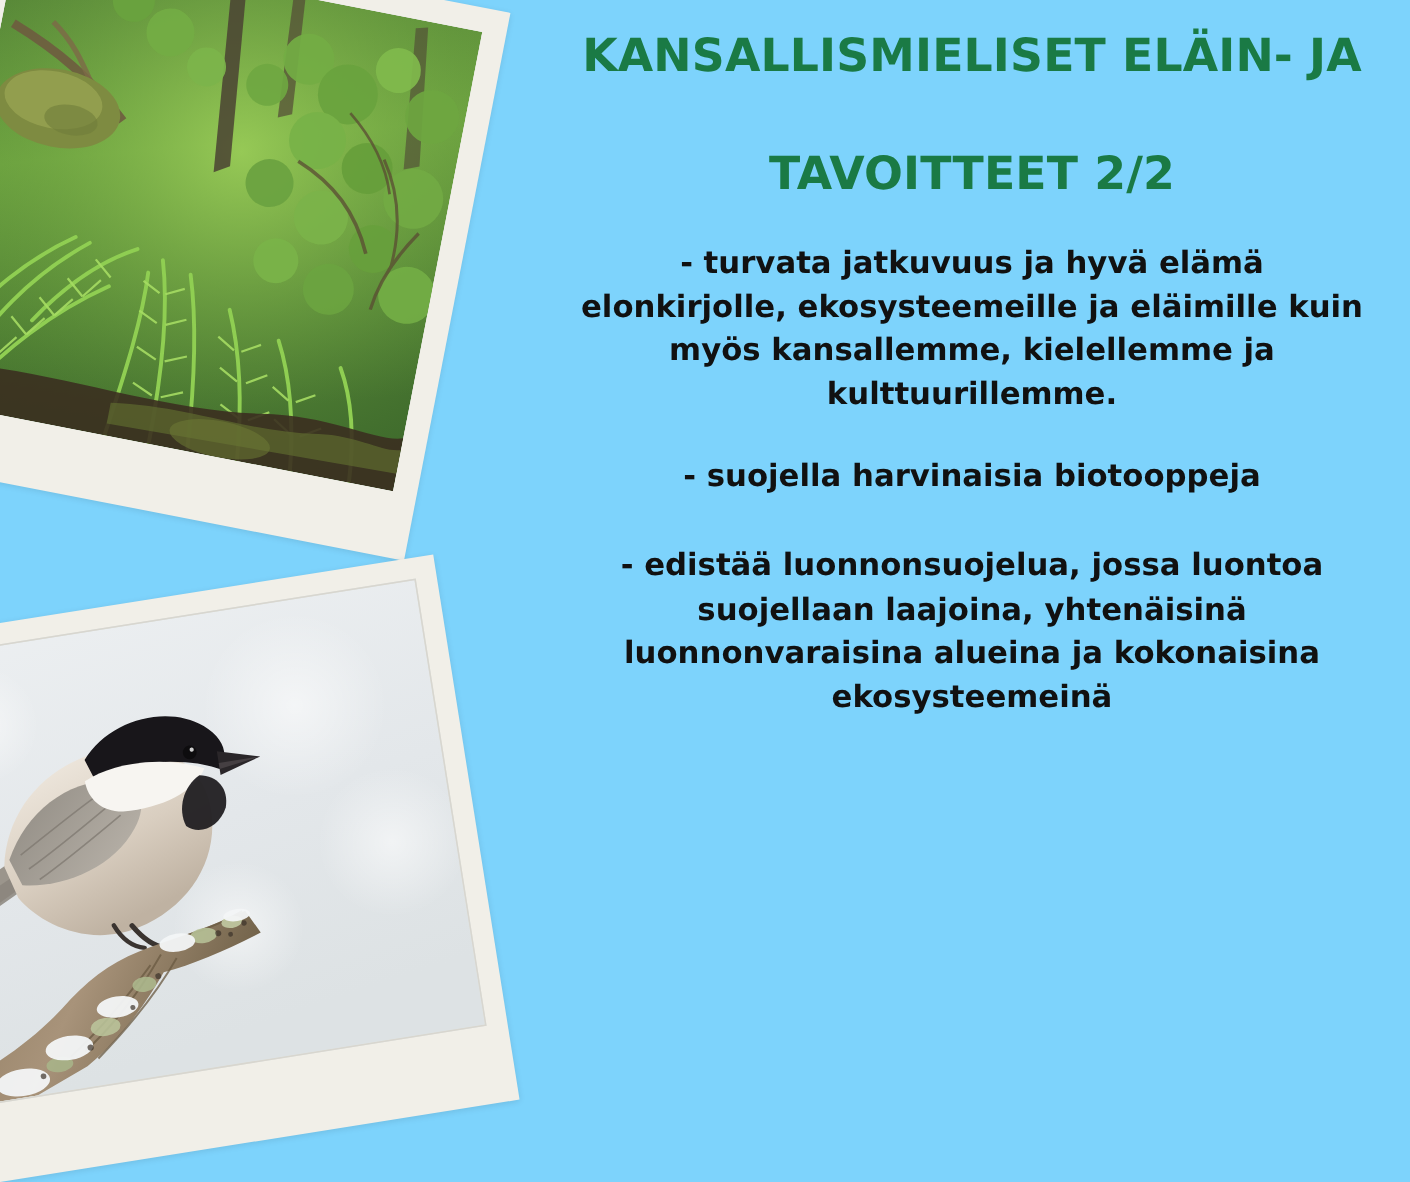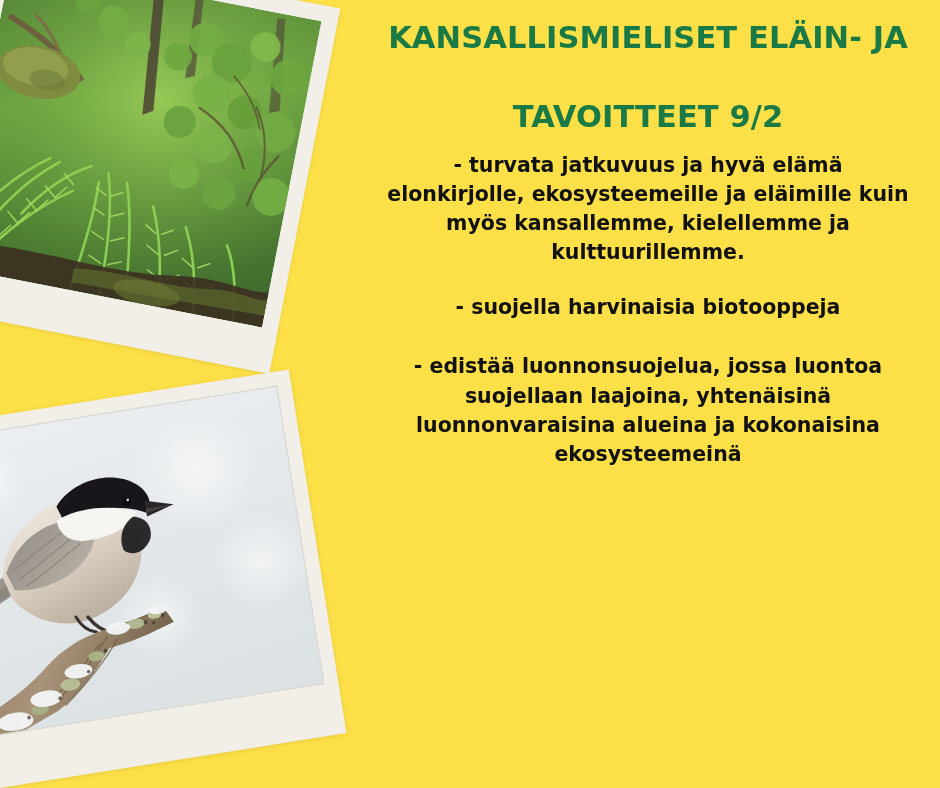--- a/index.html
+++ b/index.html
@@ -10,21 +10,21 @@
     height: 788px;
     overflow: hidden;
     background: #ffffff;
     font-family: "Liberation Sans", sans-serif;
   }
 
   #slide {
     position: relative;
     width: 940px;
     height: 788px;
-    background: #fde047;
+    background: #7dd3fc;
     overflow: hidden;
     padding-left: 40px;
   }
 
   
   .photo-area {
     position: absolute;
     left: 0;
     top: 0;
     width: 400px;
@@ -95,21 +95,21 @@
     font-family: "DejaVu Sans", sans-serif;
     font-weight: bold;
     font-size: 30.5px;
     line-height: 1.3;
     letter-spacing: 0.1px;
     text-align: center;
     padding: 0 4px;
   }
 
   .goals-list {
-    margin-top: 14px;
+    margin-top: 24px;
     list-style: none;
   }
 
   .goal-item {
     color: #111111;
     font-family: "DejaVu Sans", sans-serif;
     font-weight: bold;
     font-size: 20.5px;
     line-height: 1.42;
     text-align: center;
@@ -319,21 +319,21 @@
         </svg>
       </div>
     </div>
   </div>
 
   <div class="text-column">
 
     <h1 id="page-title">
       <span>KANSALLISMIELISET ELÄIN- JA</span><br>
       <br>
-      <span>TAVOITTEET 9/2</span>
+      <span>TAVOITTEET 2/2</span>
     </h1>
 
     <ul class="goals-list">
       <li class="goal-item">- turvata jatkuvuus ja hyvä elämä elonkirjolle, ekosysteemeille ja eläimille kuin myös kansallemme, kielellemme ja kulttuurillemme.</li>
       <li class="goal-item spaced-lg">- suojella harvinaisia biotooppeja</li>
       <li class="goal-item">- edistää luonnonsuojelua, jossa luontoa suojellaan laajoina, yhtenäisinä luonnonvaraisina alueina ja kokonaisina ekosysteemeinä</li>
     </ul>
 
   </div>
 </div>

